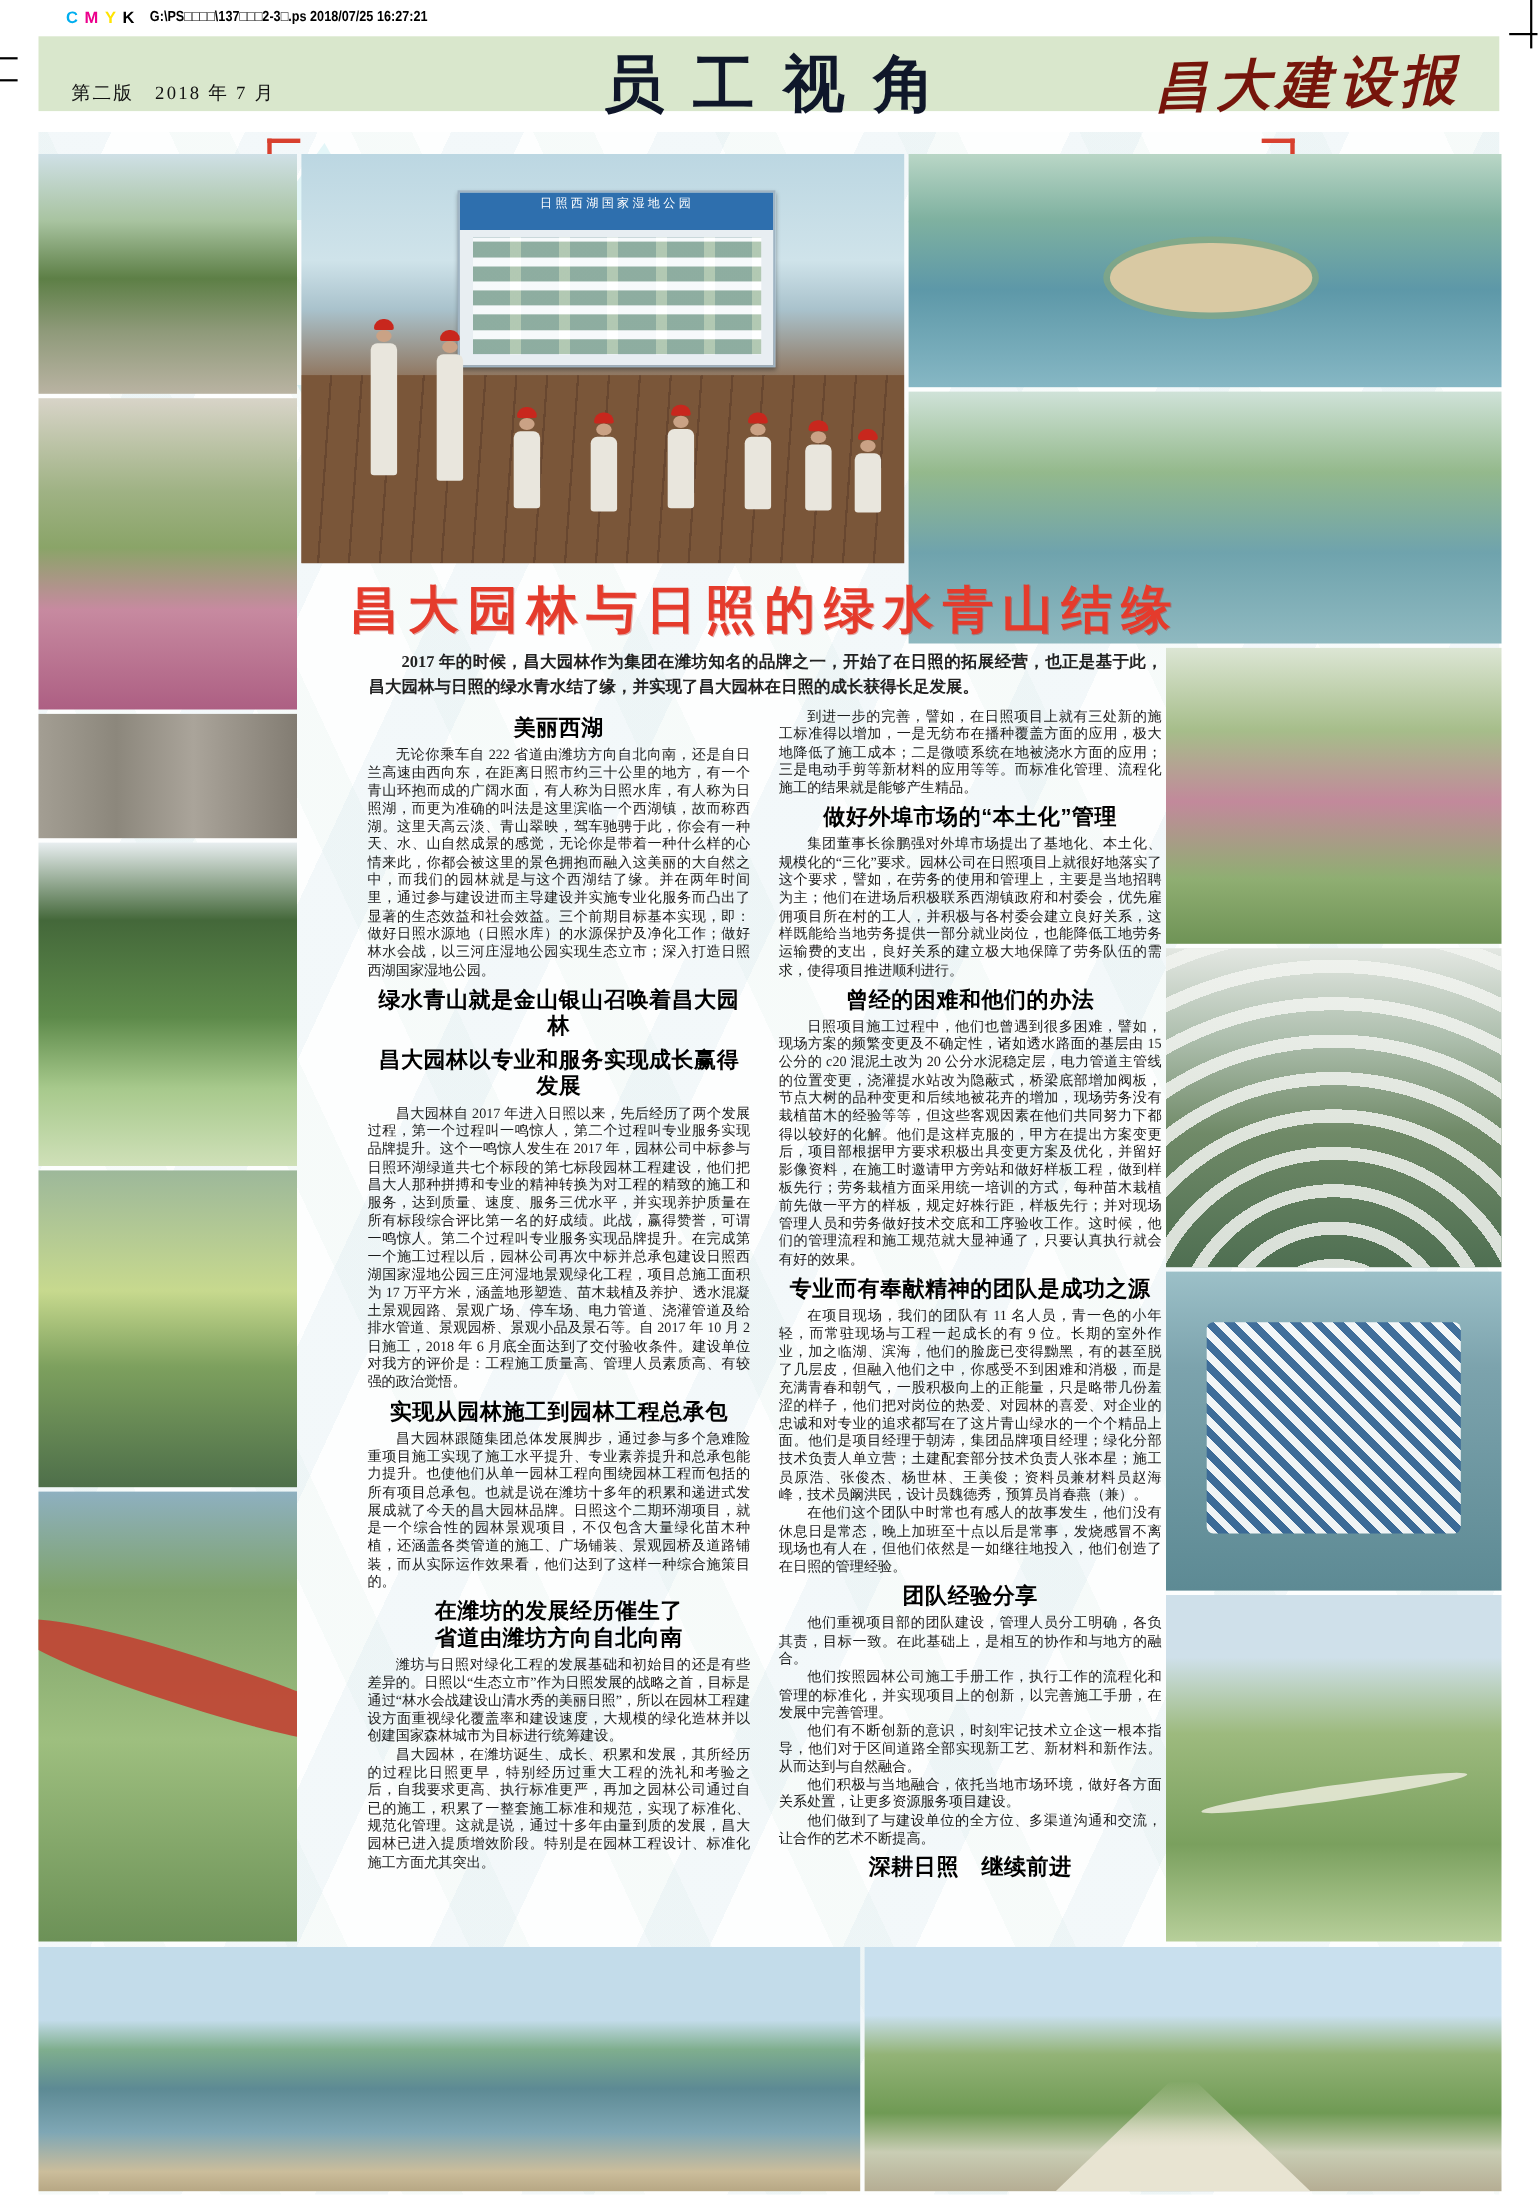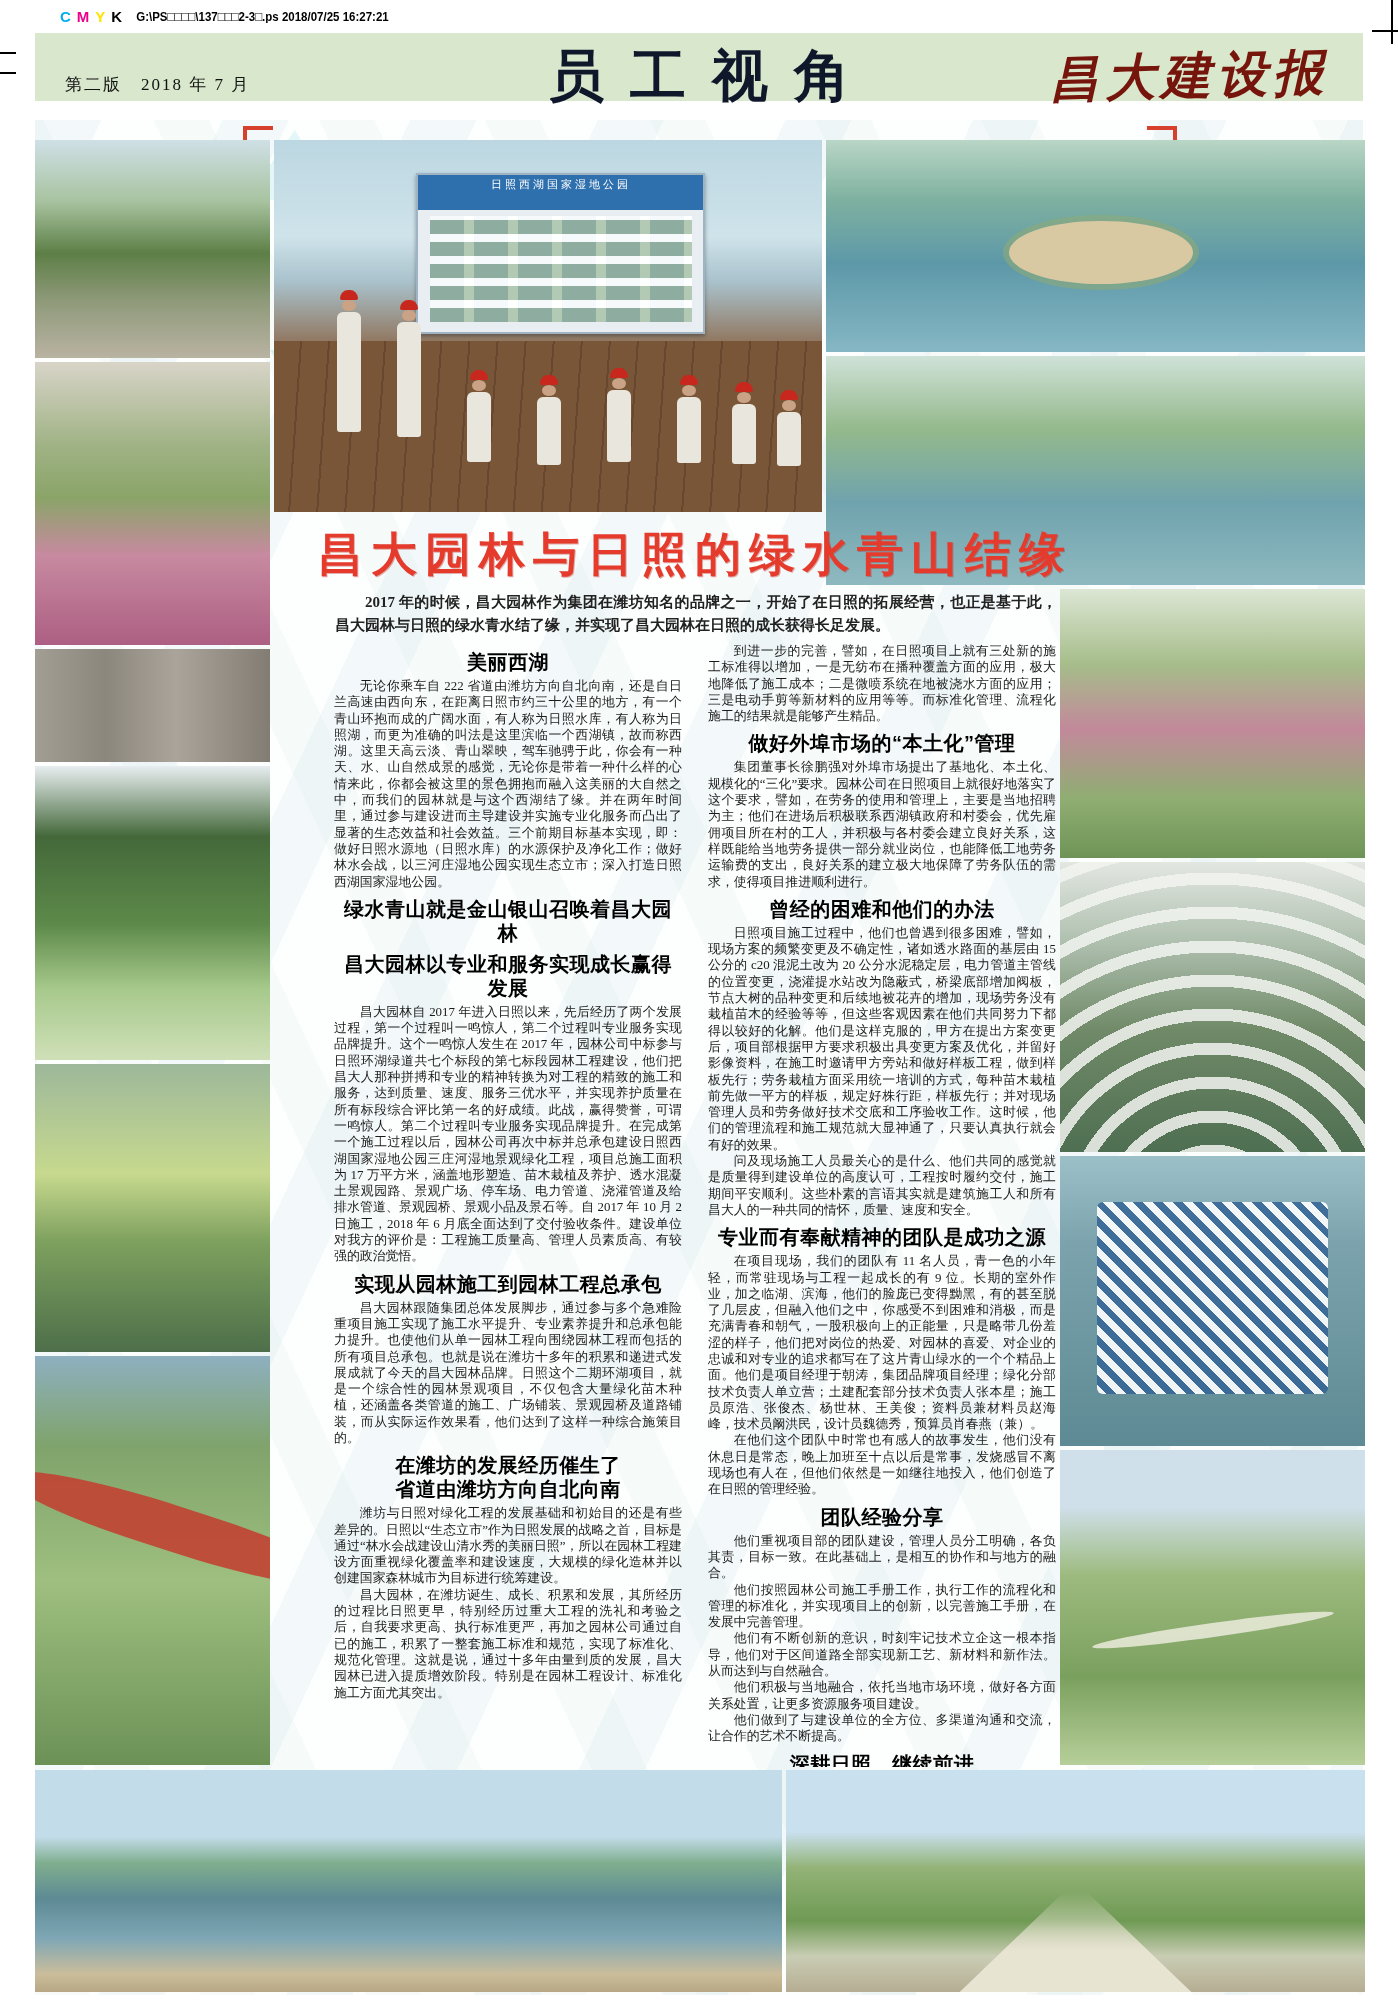--- a/index.html
+++ b/index.html
@@ -219,21 +219,20 @@
     <p class="bp">昌大园林，在潍坊诞生、成长、积累和发展，其所经历的过程比日照更早，特别经历过重大工程的洗礼和考验之后，自我要求更高、执行标准更严，再加之园林公司通过自已的施工，积累了一整套施工标准和规范，实现了标准化、规范化管理。这就是说，通过十多年由量到质的发展，昌大园林已进入提质增效阶段。特别是在园林工程设计、标准化施工方面尤其突出。</p>
 
   </div>
 
   <div class="col" id="col2">
     <p class="bp">到进一步的完善，譬如，在日照项目上就有三处新的施工标准得以增加，一是无纺布在播种覆盖方面的应用，极大地降低了施工成本；二是微喷系统在地被浇水方面的应用；三是电动手剪等新材料的应用等等。而标准化管理、流程化施工的结果就是能够产生精品。</p>
     <h3 class="sh">做好外埠市场的“本土化”管理</h3>
     <p class="bp">集团董事长徐鹏强对外埠市场提出了基地化、本土化、规模化的“三化”要求。园林公司在日照项目上就很好地落实了这个要求，譬如，在劳务的使用和管理上，主要是当地招聘为主；他们在进场后积极联系西湖镇政府和村委会，优先雇佣项目所在村的工人，并积极与各村委会建立良好关系，这样既能给当地劳务提供一部分就业岗位，也能降低工地劳务运输费的支出，良好关系的建立极大地保障了劳务队伍的需求，使得项目推进顺利进行。</p>
     <h3 class="sh">曾经的困难和他们的办法</h3>
     <p class="bp">日照项目施工过程中，他们也曾遇到很多困难，譬如，现场方案的频繁变更及不确定性，诸如透水路面的基层由 15 公分的 c20 混泥土改为 20 公分水泥稳定层，电力管道主管线的位置变更，浇灌提水站改为隐蔽式，桥梁底部增加阀板，节点大树的品种变更和后续地被花卉的增加，现场劳务没有栽植苗木的经验等等，但这些客观因素在他们共同努力下都得以较好的化解。他们是这样克服的，甲方在提出方案变更后，项目部根据甲方要求积极出具变更方案及优化，并留好影像资料，在施工时邀请甲方旁站和做好样板工程，做到样板先行；劳务栽植方面采用统一培训的方式，每种苗木栽植前先做一平方的样板，规定好株行距，样板先行；并对现场管理人员和劳务做好技术交底和工序验收工作。这时候，他们的管理流程和施工规范就大显神通了，只要认真执行就会有好的效果。</p>
-    <p class="bp">问及现场施工人员最关心的是什么、他们共同的感觉就是质量得到建设单位的高度认可，工程按时履约交付，施工期间平安顺利。这些朴素的言语其实就是建筑施工人和所有昌大人的一种共同的情怀，质量、速度和安全。</p>
     <h3 class="sh">专业而有奉献精神的团队是成功之源</h3>
     <p class="bp">在项目现场，我们的团队有 11 名人员，青一色的小年轻，而常驻现场与工程一起成长的有 9 位。长期的室外作业，加之临湖、滨海，他们的脸庞已变得黝黑，有的甚至脱了几层皮，但融入他们之中，你感受不到困难和消极，而是充满青春和朝气，一股积极向上的正能量，只是略带几份羞涩的样子，他们把对岗位的热爱、对园林的喜爱、对企业的忠诚和对专业的追求都写在了这片青山绿水的一个个精品上面。他们是项目经理于朝涛，集团品牌项目经理；绿化分部技术负责人单立营；土建配套部分技术负责人张本星；施工员原浩、张俊杰、杨世林、王美俊；资料员兼材料员赵海峰，技术员阚洪民，设计员魏德秀，预算员肖春燕（兼）。</p>
     <p class="bp">在他们这个团队中时常也有感人的故事发生，他们没有休息日是常态，晚上加班至十点以后是常事，发烧感冒不离现场也有人在，但他们依然是一如继往地投入，他们创造了在日照的管理经验。</p>
     <h3 class="sh">团队经验分享</h3>
     <p class="bp">他们重视项目部的团队建设，管理人员分工明确，各负其责，目标一致。在此基础上，是相互的协作和与地方的融合。</p>
     <p class="bp">他们按照园林公司施工手册工作，执行工作的流程化和管理的标准化，并实现项目上的创新，以完善施工手册，在发展中完善管理。</p>
     <p class="bp">他们有不断创新的意识，时刻牢记技术立企这一根本指导，他们对于区间道路全部实现新工艺、新材料和新作法。从而达到与自然融合。</p>
     <p class="bp">他们积极与当地融合，依托当地市场环境，做好各方面关系处置，让更多资源服务项目建设。</p>
     <p class="bp">他们做到了与建设单位的全方位、多渠道沟通和交流，让合作的艺术不断提高。</p>
     <h3 class="sh">深耕日照　继续前进</h3>

